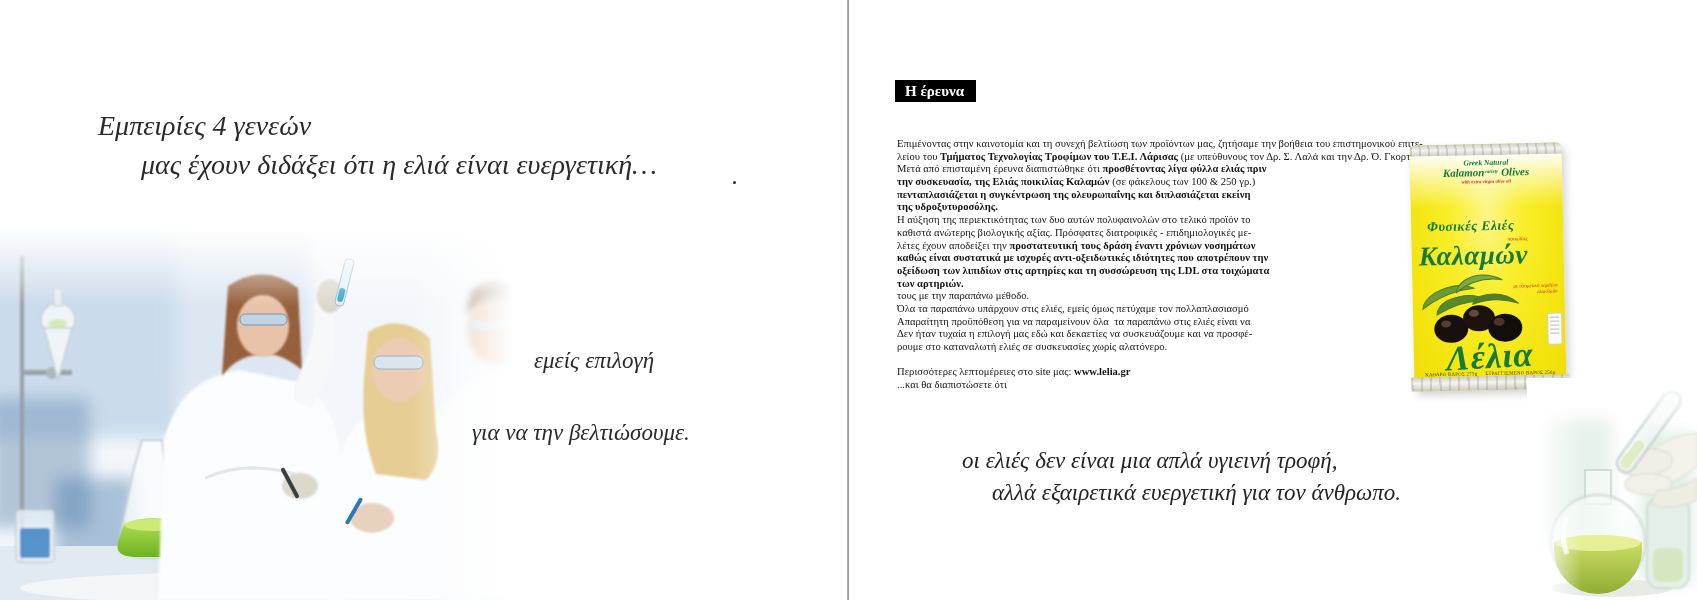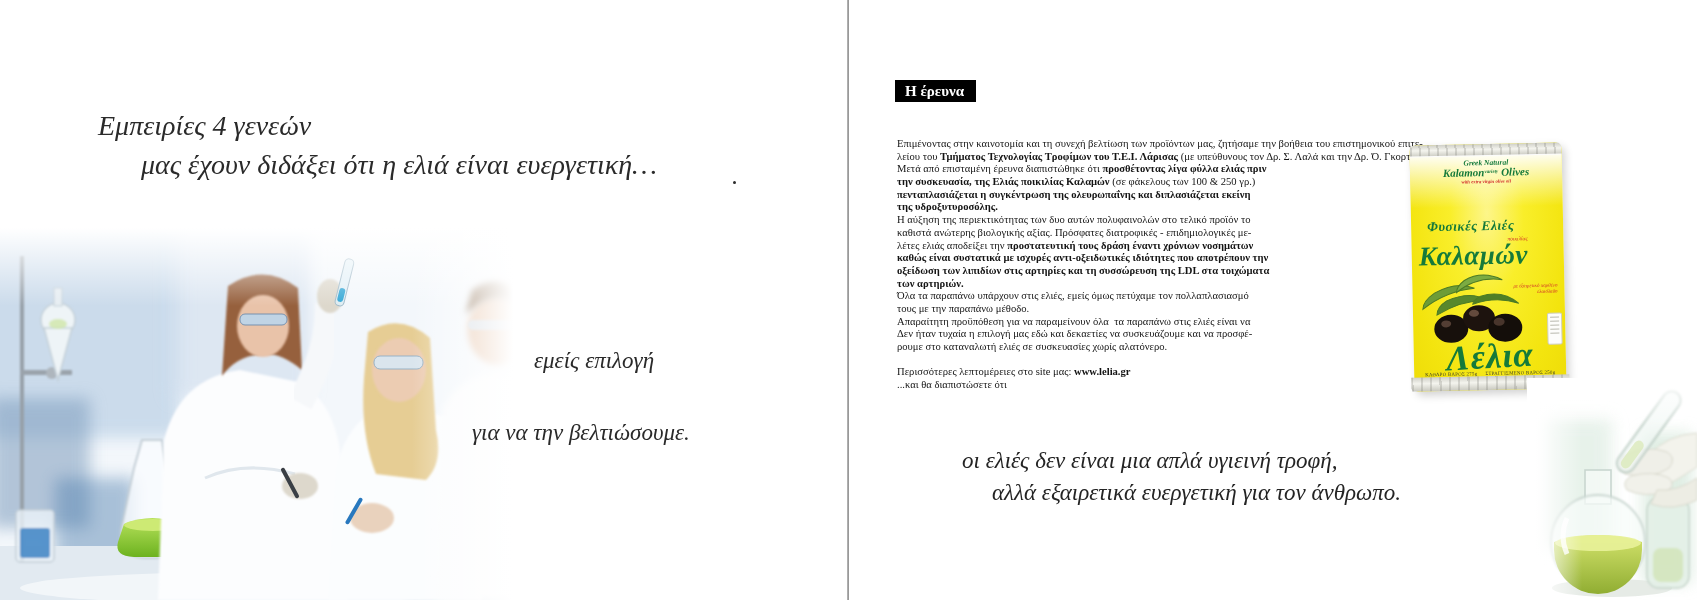--- a/index.html
+++ b/index.html
@@ -170,26 +170,26 @@
 
   <div class="abs research-body" style="left:897px;top:102px;width:575px;margin-top:36px;">
       <div class="rt-line"><span>Επιμένοντας στην καινοτομία και τη συνεχή βελτίωση των προϊόντων μας, ζητήσαμε την βοήθεια του επιστημονικού επιτε-</span></div>
       <div class="rt-line"><span>λείου του </span><span class="b">Τμήματος Τεχνολογίας Τροφίμων του Τ.Ε.Ι. Λάρισας</span><span> (με υπεύθυνους τον Δρ. Σ. Λαλά και την Δρ. Ό. Γκορτζή).</span></div>
       <div class="rt-line"><span>Μετά από επισταμένη έρευνα διαπιστώθηκε ότι </span><span class="b">προσθέτοντας λίγα φύλλα ελιάς πριν</span></div>
       <div class="rt-line"><span class="b">την συσκευασία, της Ελιάς ποικιλίας Καλαμών</span><span> (σε φάκελους των 100 &amp; 250 γρ.)</span></div>
       <div class="rt-line"><span class="b">πενταπλασιάζεται η συγκέντρωση της ολευρωπαΐνης και διπλασιάζεται εκείνη</span></div>
       <div class="rt-line"><span class="b">της υδροξυτυροσόλης.</span></div>
       <div class="rt-line"><span>Η αύξηση της περιεκτικότητας των δυο αυτών πολυφαινολών στο τελικό προϊόν το</span></div>
       <div class="rt-line"><span>καθιστά ανώτερης βιολογικής αξίας. Πρόσφατες διατροφικές - επιδημιολογικές με-</span></div>
-      <div class="rt-line"><span>λέτες ελιάς αποδείξει την </span><span class="b">προστατευτική τους δράση έναντι χρόνιων νοσημάτων</span></div>
+      <div class="rt-line"><span>λέτες έχουν αποδείξει την </span><span class="b">προστατευτική τους δράση έναντι χρόνιων νοσημάτων</span></div>
       <div class="rt-line"><span class="b">καθώς είναι συστατικά με ισχυρές αντι-οξειδωτικές ιδιότητες που αποτρέπουν την</span></div>
       <div class="rt-line"><span class="b">οξείδωση των λιπιδίων στις αρτηρίες και τη συσσώρευση της LDL στα τοιχώματα</span></div>
       <div class="rt-line"><span class="b">των αρτηριών.</span></div>
+      <div class="rt-line"><span>τους με την παραπάνω μέθοδο.</span></div>
       <div class="rt-line"><span>Όλα τα παραπάνω υπάρχουν στις ελιές, εμείς όμως πετύχαμε τον πολλαπλασιασμό</span></div>
-      <div class="rt-line"><span>τους με την παραπάνω μέθοδο.</span></div>
       <div class="rt-line"><span>Απαραίτητη προϋπόθεση για να παραμείνουν όλα  τα παραπάνω στις ελιές είναι να</span></div>
       <div class="rt-line"><span>Δεν ήταν τυχαία η επιλογή μας εδώ και δεκαετίες να συσκευάζουμε και να προσφέ-</span></div>
       <div class="rt-line"><span>ρουμε στο καταναλωτή ελιές σε συσκευασίες χωρίς αλατόνερο.</span></div>
       <div class="rt-line">&nbsp;</div>
       <div class="rt-line"><span>Περισσότερες λεπτομέρειες στο site μας: </span><span class="b">www.lelia.gr</span></div>
       <div class="rt-line"><span>...και θα διαπιστώσετε ότι</span></div>
     </div>
 
   <div class="abs bag" style="left:1412px;top:144px;">
     <div class="abs bag-seal" style="top:0;"></div>

